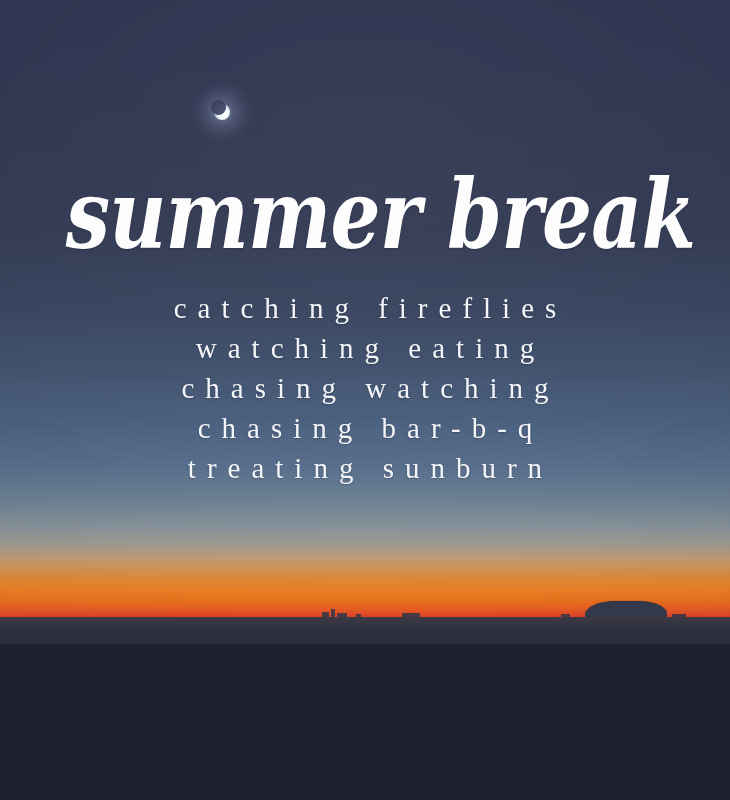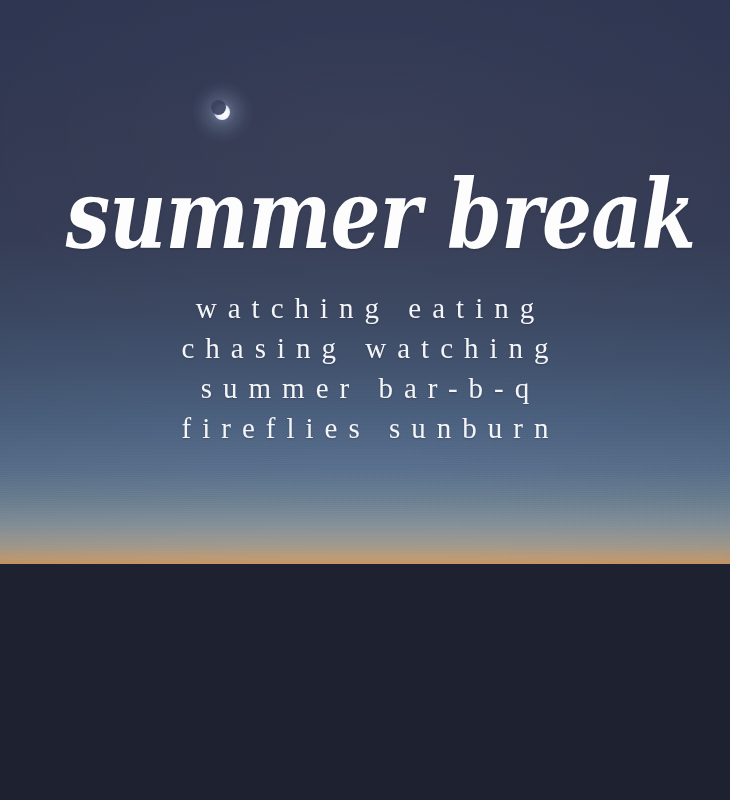--- a/index.html
+++ b/index.html
@@ -6,21 +6,21 @@
     margin: 0;
     padding: 0;
     background: #1d2130;
   }
   body {
     font-family: "Liberation Serif", serif;
   }
   #poster {
     position: relative;
     width: 730px;
-    height: 564px;
+    height: 644px;
     overflow: hidden;
     background: #14532d;
   }
 
   
   .sky {
     position: absolute;
     left: 0; top: 0;
     width: 730px;
     height: 618px;
@@ -191,19 +191,20 @@
   </div>
 
   <div class="rock"></div>
 
   <div class="ground"></div>
   <div class="ground-haze"></div>
 
   <div class="title">summer break</div>
 
   <div class="list">
+    <div class="list-item">catching fireflies</div>
     <div class="list-item">watching eating</div>
     <div class="list-item">chasing watching</div>
-    <div class="list-item">summer bar-b-q</div>
-    <div class="list-item">fireflies sunburn</div>
+    <div class="list-item">chasing bar-b-q</div>
+    <div class="list-item">treating sunburn</div>
   </div>
 
 </div>
 
 </body></html>

